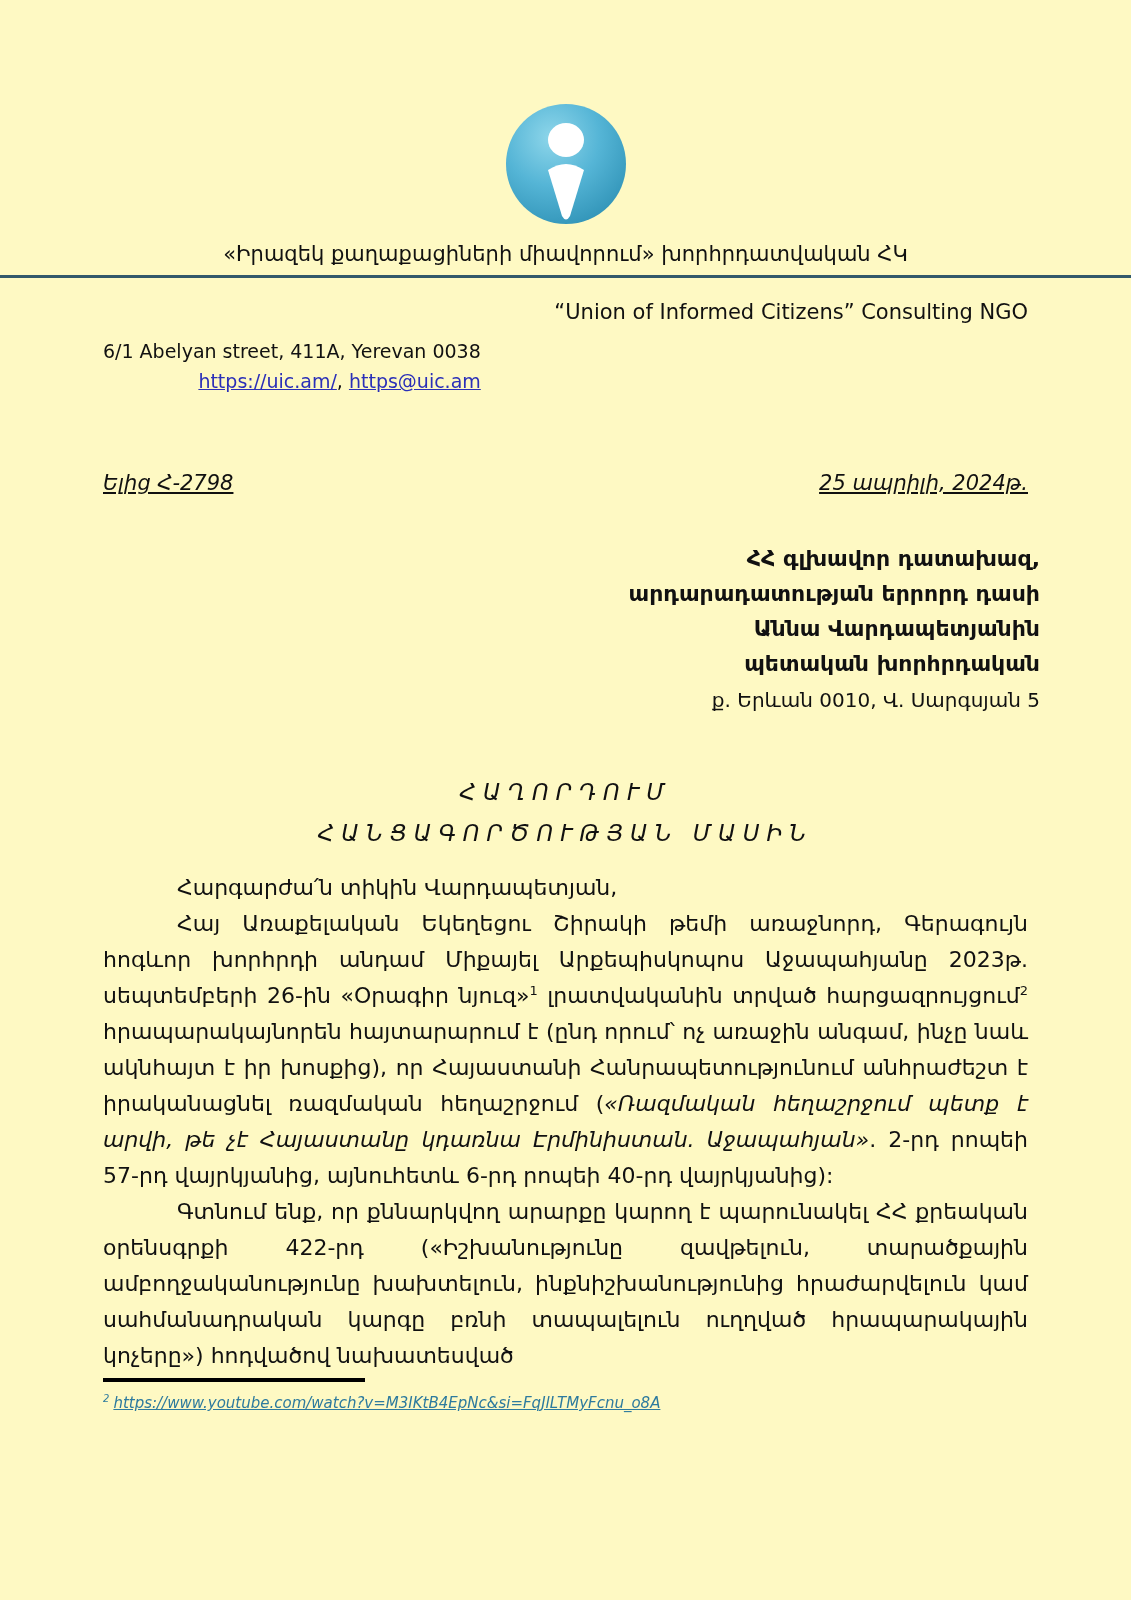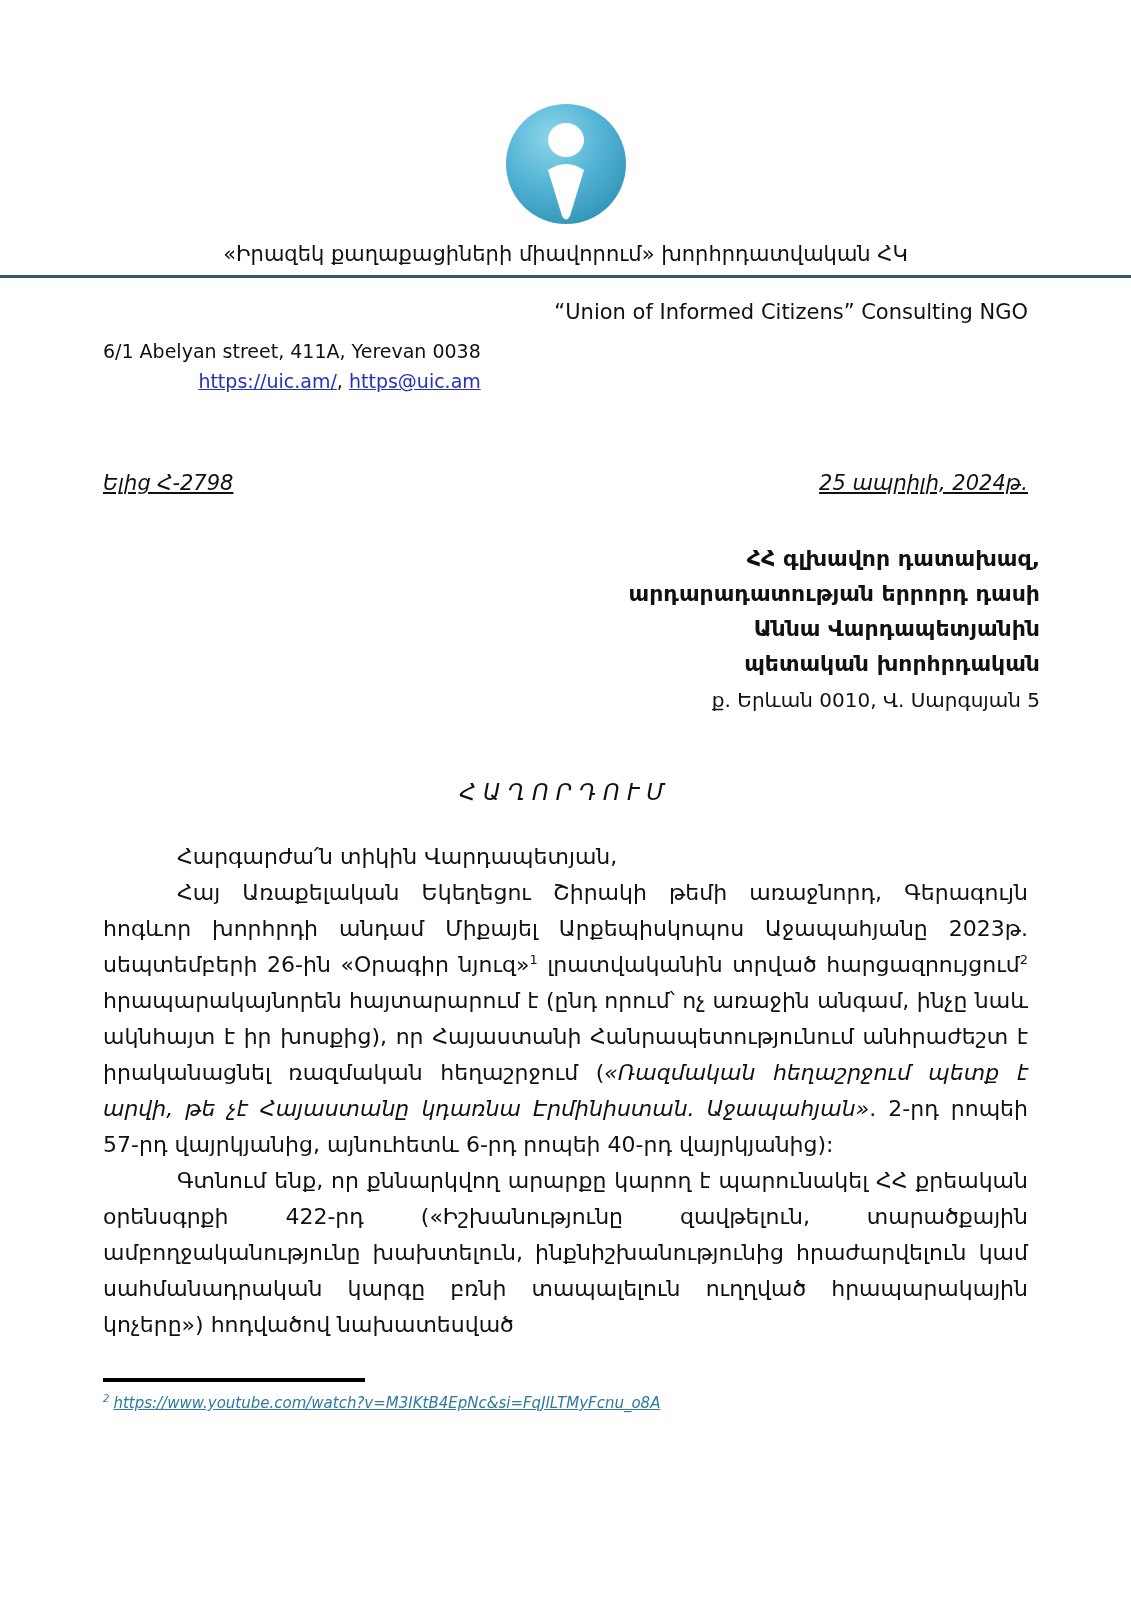--- a/index.html
+++ b/index.html
@@ -1,20 +1,20 @@
 <!DOCTYPE html>
 <html><head>
 <meta charset="utf-8">
 <style>
   html,body{margin:0;padding:0;background:#e8e8e8;}
   .page{
     position:relative;
     width:1131px;height:1600px;
     margin:0 auto;
-    background:#ffffff;
+    background:#fef9c3;
     font-family:"DejaVu Sans",sans-serif;
     color:#111;
     box-sizing:border-box;
     padding:0 103px;
     overflow:hidden;
   }
   
   .logo-wrap{width:132px;margin:100px auto 6px;display:block;}
   .org-hy{text-align:center;font-size:21px;margin-top:4px;}
   .header-rule{height:3px;background:var(--rule-color,#33596b);margin:9px -103px 0;}
@@ -26,21 +26,21 @@
   .refrow{display:flex;justify-content:space-between;margin-top:74px;font-size:21px;font-style:italic;}
   .refrow .underlined{text-decoration:underline;}
   
   .recipient{margin-top:46px;width:420px;margin-left:auto;margin-right:-12px;text-align:right;font-size:22px;line-height:1.6;}
   .recipient .bold{font-weight:bold;}
   .recipient .addr{font-size:20px;margin-top:2px;}
   .recipient .mail{font-size:20px;margin-top:4px;}
   
   .doc-title{margin-top:56px;text-align:center;font-style:italic;font-size:23px;letter-spacing:7px;line-height:1.8;}
   
-  .body-text{margin-top:26px;font-size:22px;line-height:36px;text-align:justify;}
+  .body-text{margin-top:16px;font-size:22px;line-height:36px;text-align:justify;}
   .body-text p{margin:0;text-indent:74px;}
   .body-text sup{font-size:13px;line-height:0;}
   .quote-italic{font-style:italic;}
   
   .footnote-block{position:absolute;left:103px;top:1378px;width:925px;}
   .fn-rule{width:262px;height:4px;background:#000;margin-bottom:8px;}
   .fn-line{font-size:15px;line-height:1.85;font-style:italic;color:var(--fn-color,#2d7a9e);}
   .fn-line sup{font-size:10px;margin-right:4px;}
   .fn-line a{color:var(--fn-color,#2d7a9e);text-decoration:underline;cursor:pointer;}
 </style>
@@ -85,20 +85,21 @@
   <div class="recipient">
     <div class="bold">ՀՀ գլխավոր դատախազ,</div>
     <div class="bold">արդարադատության երրորդ դասի</div>
     <div class="bold">Աննա Վարդապետյանին</div>
     <div class="bold">պետական խորհրդական</div>
     <div class="addr">ք. Երևան 0010, Վ. Սարգսյան 5</div>
   </div>
 
   <div class="doc-title">
     <div>ՀԱՂՈՐԴՈՒՄ</div>
+    <div>ՀԱՆՑԱԳՈՐԾՈՒԹՅԱՆ ՄԱՍԻՆ</div>
   </div>
 
   <div class="body-text">
     <p><span>Հարգարժա՛ն տիկին Վարդապետյան,</span></p>
     <p><span>Հայ Առաքելական Եկեղեցու Շիրակի թեմի առաջնորդ, Գերագույն հոգևոր խորհրդի անդամ Միքայել Արքեպիսկոպոս Աջապահյանը 2023թ. սեպտեմբերի 26-ին «Օրագիր նյուզ»</span><sup>1</sup><span> լրատվականին տրված հարցազրույցում</span><sup>2</sup><span> հրապարակայնորեն հայտարարում է (ընդ որում՝ ոչ առաջին անգամ, ինչը նաև ակնհայտ է իր խոսքից), որ Հայաստանի Հանրապետությունում անհրաժեշտ է իրականացնել ռազմական հեղաշրջում (</span><span class="quote-italic">«Ռազմական հեղաշրջում պետք է արվի, թե չէ Հայաստանը կդառնա Էրմինիստան. Աջապահյան»</span><span>. 2-րդ րոպեի 57-րդ վայրկյանից, այնուհետև 6-րդ րոպեի 40-րդ վայրկյանից):</span></p>
     <p><span>Գտնում ենք, որ քննարկվող արարքը կարող է պարունակել ՀՀ քրեական օրենսգրքի 422-րդ («Իշխանությունը զավթելուն, տարածքային ամբողջականությունը խախտելուն, ինքնիշխանությունից հրաժարվելուն կամ սահմանադրական կարգը բռնի տապալելուն ուղղված հրապարակային կոչերը») հոդվածով նախատեսված</span></p>
   </div>
 
   <div class="footnote-block">
     <div class="fn-rule"></div>

